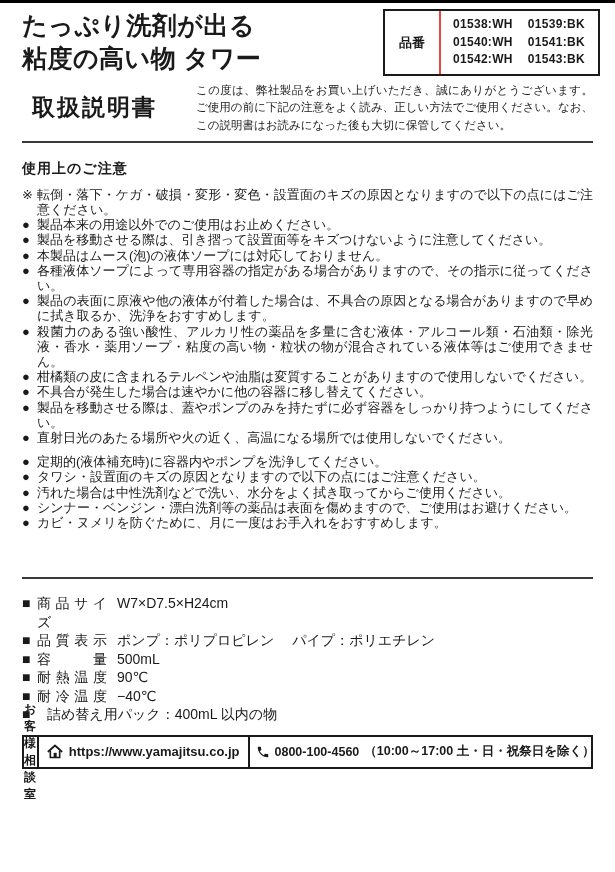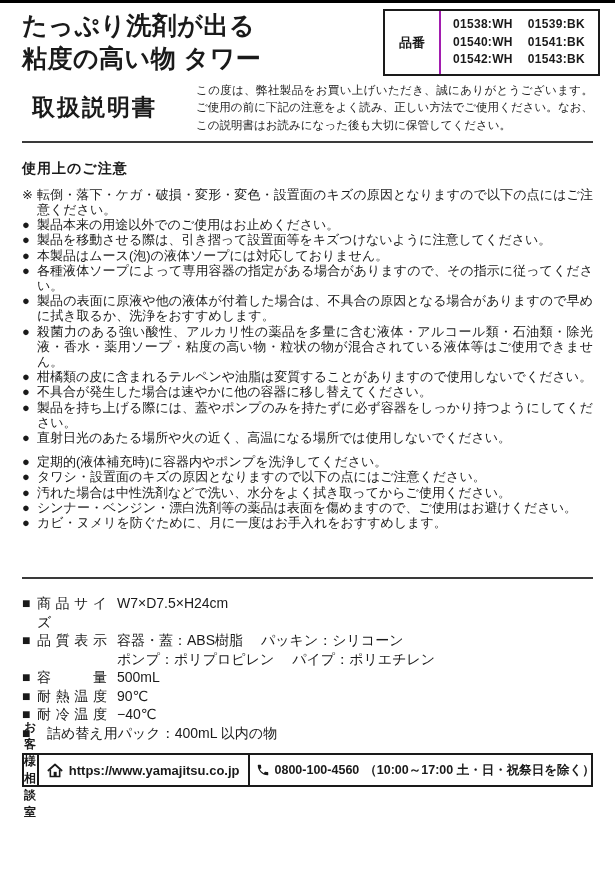--- a/index.html
+++ b/index.html
@@ -13,21 +13,21 @@
   .page { padding:0 22px; position:relative; }
 
   
   .header { position:relative; margin-top:6px; min-height:66px; }
   .title { font-size:25px; font-weight:bold; line-height:1.32; letter-spacing:0.5px; }
   .pn-box {
     position:absolute; right:-7px; top:0; width:217px; height:67px;
     border:2px solid #1a1a1a; display:flex; align-items:stretch;
   }
   .pn-label {
-    width:56px; border-right:2px solid #a21caf; display:flex;
+    width:56px; border-right:2px solid #ef4444; display:flex;
     align-items:center; justify-content:center; font-size:13px; font-weight:bold;
   }
   .pn-rows { flex:1; display:flex; flex-direction:column; justify-content:center; padding:2px 0 2px 12px; }
   .pn-row { display:flex; gap:15px; font-size:12px; font-weight:bold; line-height:1.45; letter-spacing:0.3px; }
 
   
   .manual-row { display:flex; align-items:center; margin-top:7px; }
   .manual-heading { font-size:23px; font-weight:bold; letter-spacing:2px; width:164px; flex:none;margin-left:10px; }
   .manual-intro { flex:1; font-size:11.5px; font-weight:normal; line-height:1.5; text-align:justify; }
 
@@ -136,21 +136,21 @@
     <li>
         <span class="marker">●</span>
         <span class="txt">柑橘類の皮に含まれるテルペンや油脂は変質することがありますので使用しないでください。</span>
       </li>
     <li>
         <span class="marker">●</span>
         <span class="txt">不具合が発生した場合は速やかに他の容器に移し替えてください。</span>
       </li>
     <li>
         <span class="marker">●</span>
-        <span class="txt">製品を持ち上げる際には、蓋やポンプのみを持たずに必ず容器をしっかり持つようにしてください。</span>
+        <span class="txt">製品を移動させる際は、蓋やポンプのみを持たずに必ず容器をしっかり持つようにしてください。</span>
       </li>
     <li>
         <span class="marker">●</span>
         <span class="txt">直射日光のあたる場所や火の近く、高温になる場所では使用しないでください。</span>
       </li>
   </ul>
 
   <ul class="plain">
     <li>
         <span class="marker">●</span>
@@ -185,21 +185,20 @@
       <span class="spec-values">
           <div>W7×D7.5×H24cm</div>
         </span>
     </div>
     <div class="spec-row">
       <span class="spec-key">
           <span class="spec-sq">■</span>
           <span class="spec-label">品質表示</span>
         </span>
       <span class="spec-values">
-        <div>容器・蓋：ABS樹脂　 パッキン：シリコーン</div>
         <div>ポンプ：ポリプロピレン　 パイプ：ポリエチレン</div>
       </span>
     </div>
     <div class="spec-row">
       <span class="spec-key">
           <span class="spec-sq">■</span>
           <span class="spec-label">容量</span>
         </span>
       <span class="spec-values">
           <div>500mL</div>

